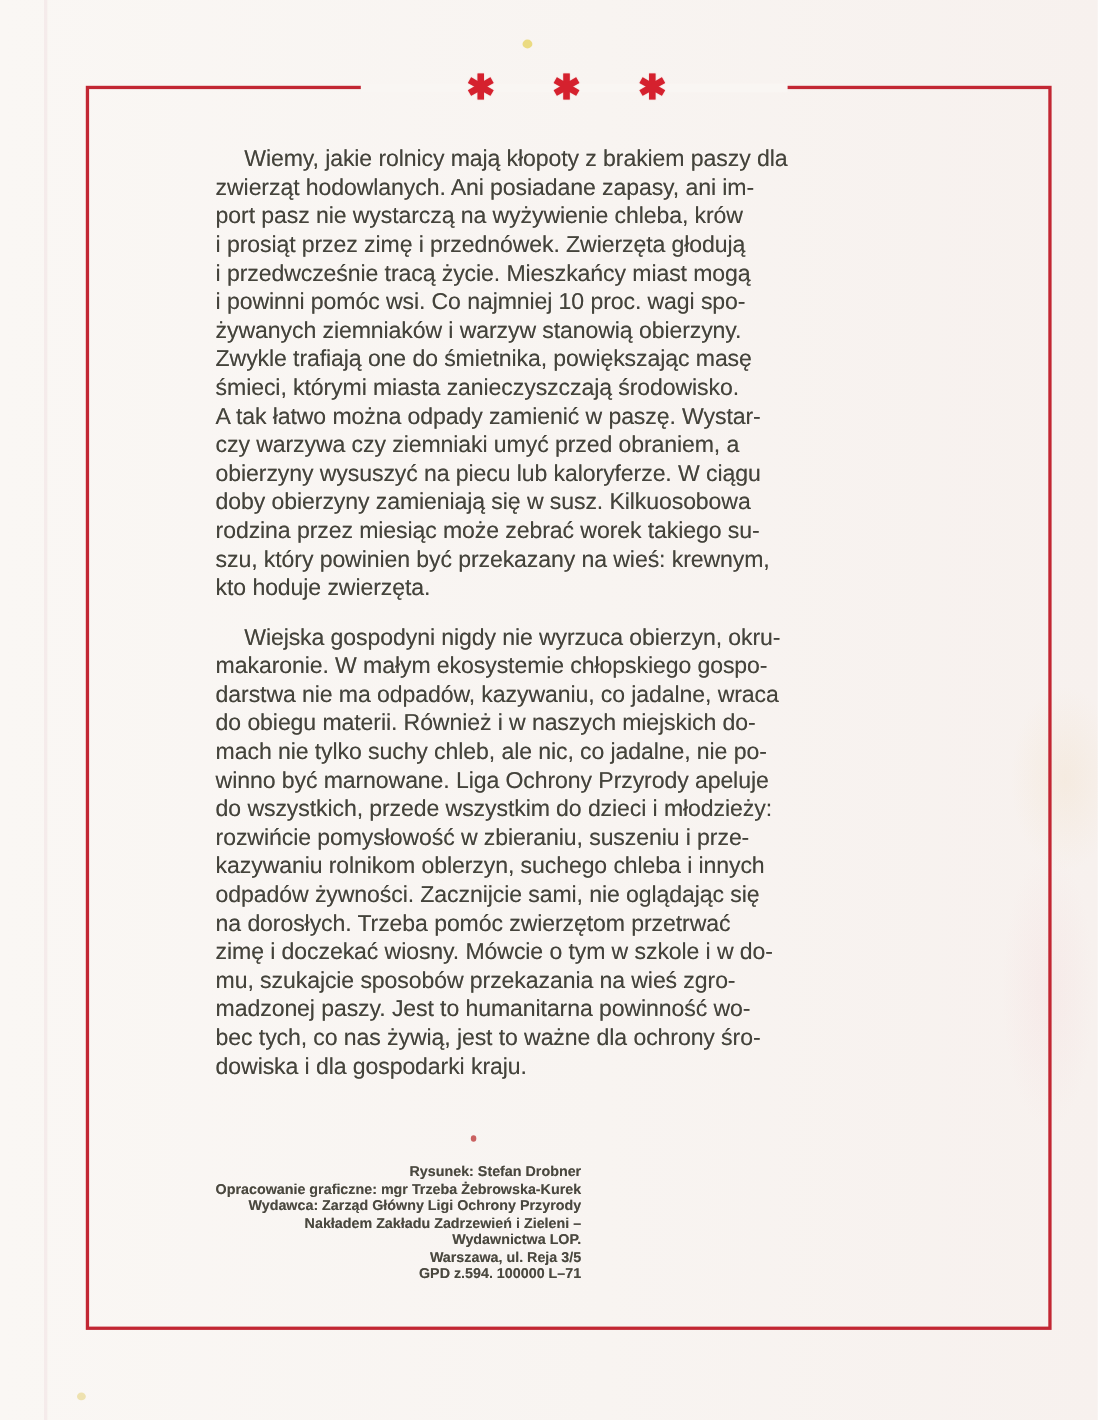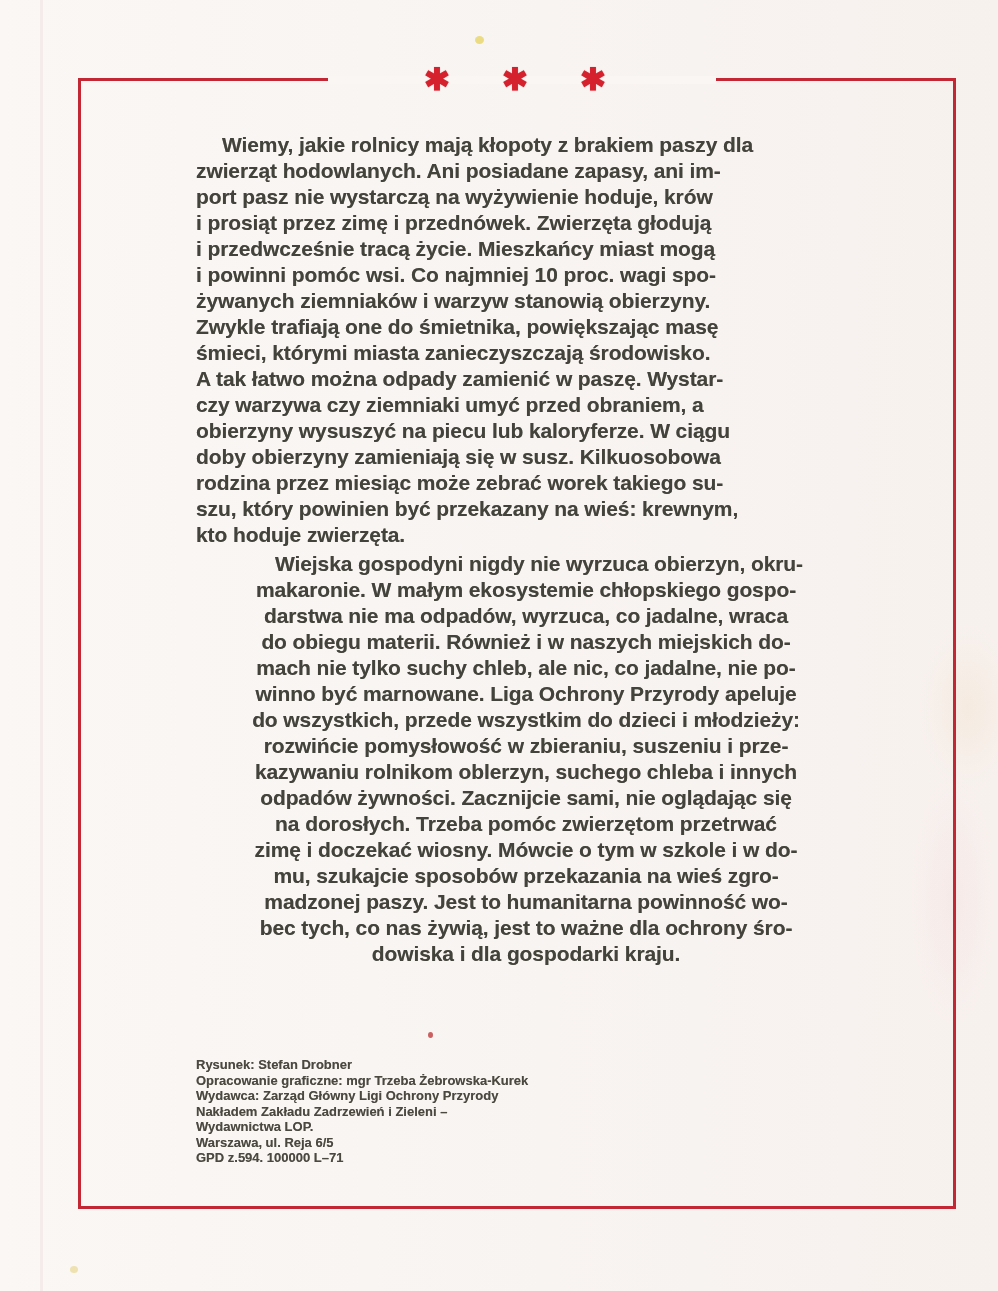--- a/index.html
+++ b/index.html
@@ -59,37 +59,38 @@
     font-weight: bold;
     line-height: 34px;
     text-shadow: 0 0 1px rgba(213, 33, 46, 0.55);
   }
   .body-text {
     position: absolute;
     left: 196px; top: 132px;
     width: 660px;
     color: #44433b;
     font-size: 21px;
-    font-weight: bold;
+    font-weight: normal;
     letter-spacing: -0.1px;
     text-shadow: 0 0 0.6px rgba(62, 61, 53, 0.5);
   }
   .para .line {
     line-height: 26px;
     white-space: nowrap;
   }
   .para .line:first-child { text-indent: 26px; }
-  .para + .para { margin-top: 3px; text-align: center; }
+  .para + .para { margin-top: 19px; }
   .credits {
     position: absolute;
     left: 196px; top: 1057px;
     color: #4a483f;
     font-size: 13px;
     font-weight: bold;
     text-shadow: 0 0 0.5px rgba(70, 68, 60, 0.5);
+    text-align: right;
   }
   .credits .line {
     line-height: 15.5px;
     white-space: nowrap;
   }
   .speck { position: absolute; border-radius: 50%; }
   .speck-yellow-top { left: 475px; top: 36px; width: 9px; height: 8px; background: rgba(233, 214, 110, 0.85); }
   .speck-red-bottom { left: 428px; top: 1032px; width: 5px; height: 6px; background: rgba(190, 60, 60, 0.8); }
   .speck-yellow-bottom { left: 70px; top: 1266px; width: 8px; height: 7px; background: rgba(230, 212, 130, 0.6); }
 </style>
@@ -107,39 +108,39 @@
       <span>✱</span>
       <span>✱</span>
       <span>✱</span>
     </div>
   </div>
 
   <div class="body-text">
     <div class="para">
         <div class="line">Wiemy, jakie rolnicy mają kłopoty z brakiem paszy dla</div>
         <div class="line">zwierząt hodowlanych. Ani posiadane zapasy, ani im-</div>
-        <div class="line">port pasz nie wystarczą na wyżywienie hoduje, krów</div>
+        <div class="line">port pasz nie wystarczą na wyżywienie chleba, krów</div>
         <div class="line">i prosiąt przez zimę i przednówek. Zwierzęta głodują</div>
         <div class="line">i przedwcześnie tracą życie. Mieszkańcy miast mogą</div>
         <div class="line">i powinni pomóc wsi. Co najmniej 10 proc. wagi spo-</div>
         <div class="line">żywanych ziemniaków i warzyw stanowią obierzyny.</div>
         <div class="line">Zwykle trafiają one do śmietnika, powiększając masę</div>
         <div class="line">śmieci, którymi miasta zanieczyszczają środowisko.</div>
         <div class="line">A tak łatwo można odpady zamienić w paszę. Wystar-</div>
         <div class="line">czy warzywa czy ziemniaki umyć przed obraniem, a</div>
         <div class="line">obierzyny wysuszyć na piecu lub kaloryferze. W ciągu</div>
         <div class="line">doby obierzyny zamieniają się w susz. Kilkuosobowa</div>
         <div class="line">rodzina przez miesiąc może zebrać worek takiego su-</div>
         <div class="line">szu, który powinien być przekazany na wieś: krewnym,</div>
         <div class="line">kto hoduje zwierzęta.</div>
       </div>
     <div class="para">
         <div class="line">Wiejska gospodyni nigdy nie wyrzuca obierzyn, okru-</div>
         <div class="line">makaronie. W małym ekosystemie chłopskiego gospo-</div>
-        <div class="line">darstwa nie ma odpadów, wyrzuca, co jadalne, wraca</div>
+        <div class="line">darstwa nie ma odpadów, kazywaniu, co jadalne, wraca</div>
         <div class="line">do obiegu materii. Również i w naszych miejskich do-</div>
         <div class="line">mach nie tylko suchy chleb, ale nic, co jadalne, nie po-</div>
         <div class="line">winno być marnowane. Liga Ochrony Przyrody apeluje</div>
         <div class="line">do wszystkich, przede wszystkim do dzieci i młodzieży:</div>
         <div class="line">rozwińcie pomysłowość w zbieraniu, suszeniu i prze-</div>
         <div class="line">kazywaniu rolnikom oblerzyn, suchego chleba i innych</div>
         <div class="line">odpadów żywności. Zacznijcie sami, nie oglądając się</div>
         <div class="line">na dorosłych. Trzeba pomóc zwierzętom przetrwać</div>
         <div class="line">zimę i doczekać wiosny. Mówcie o tym w szkole i w do-</div>
         <div class="line">mu, szukajcie sposobów przekazania na wieś zgro-</div>
@@ -148,21 +149,21 @@
         <div class="line">dowiska i dla gospodarki kraju.</div>
       </div>
   </div>
 
   <div class="credits">
       <div class="line">Rysunek: Stefan Drobner</div>
       <div class="line">Opracowanie graficzne: mgr Trzeba Żebrowska-Kurek</div>
       <div class="line">Wydawca: Zarząd Główny Ligi Ochrony Przyrody</div>
       <div class="line">Nakładem Zakładu Zadrzewień i Zieleni –</div>
       <div class="line">Wydawnictwa LOP.</div>
-      <div class="line">Warszawa, ul. Reja 6/5</div>
+      <div class="line">Warszawa, ul. Reja 3/5</div>
       <div class="line">GPD z.594. 100000 L–71</div>
     </div>
 
   <div class="speck speck-yellow-top"></div>
   <div class="speck speck-red-bottom"></div>
   <div class="speck speck-yellow-bottom"></div>
 
 </div>
 
 </body></html>

